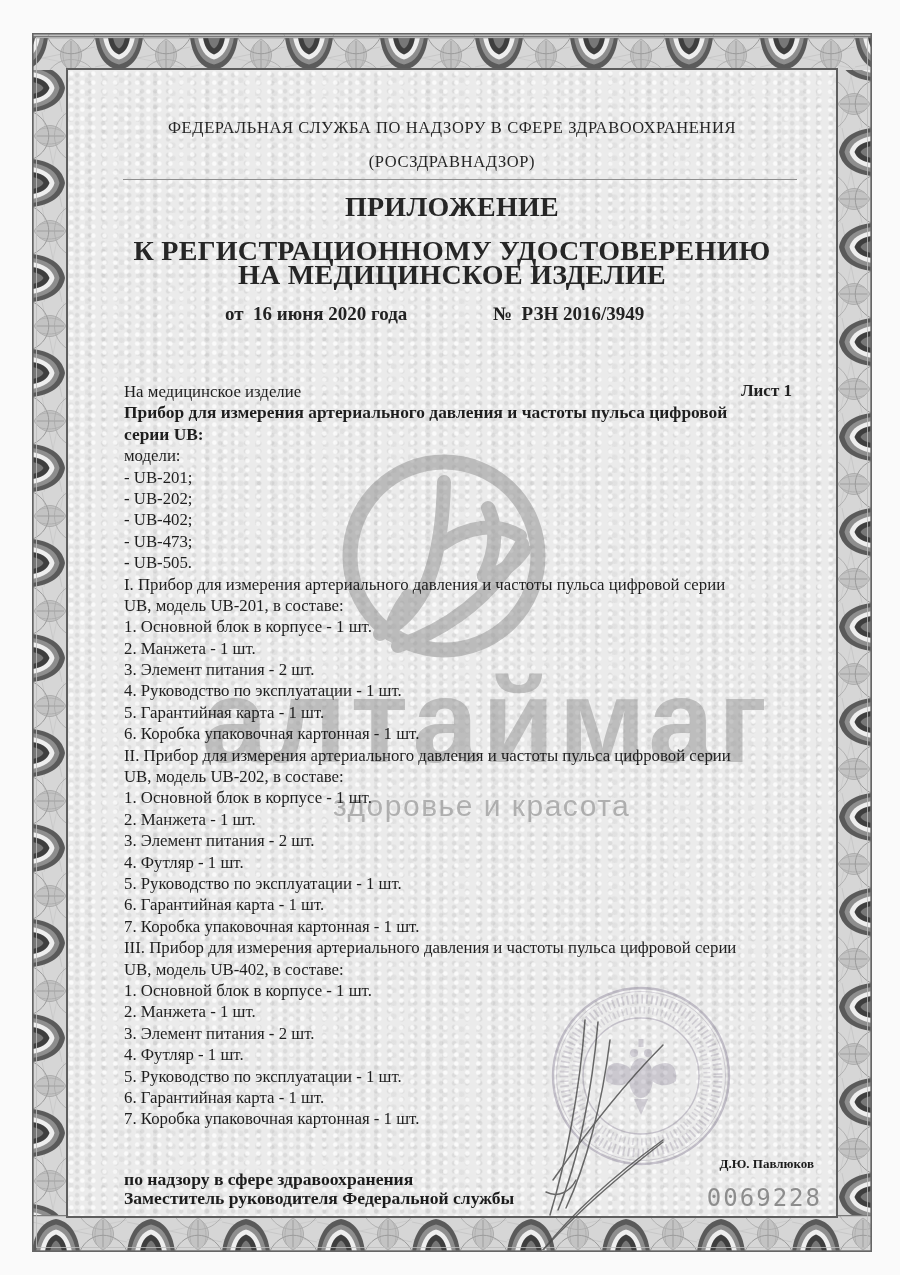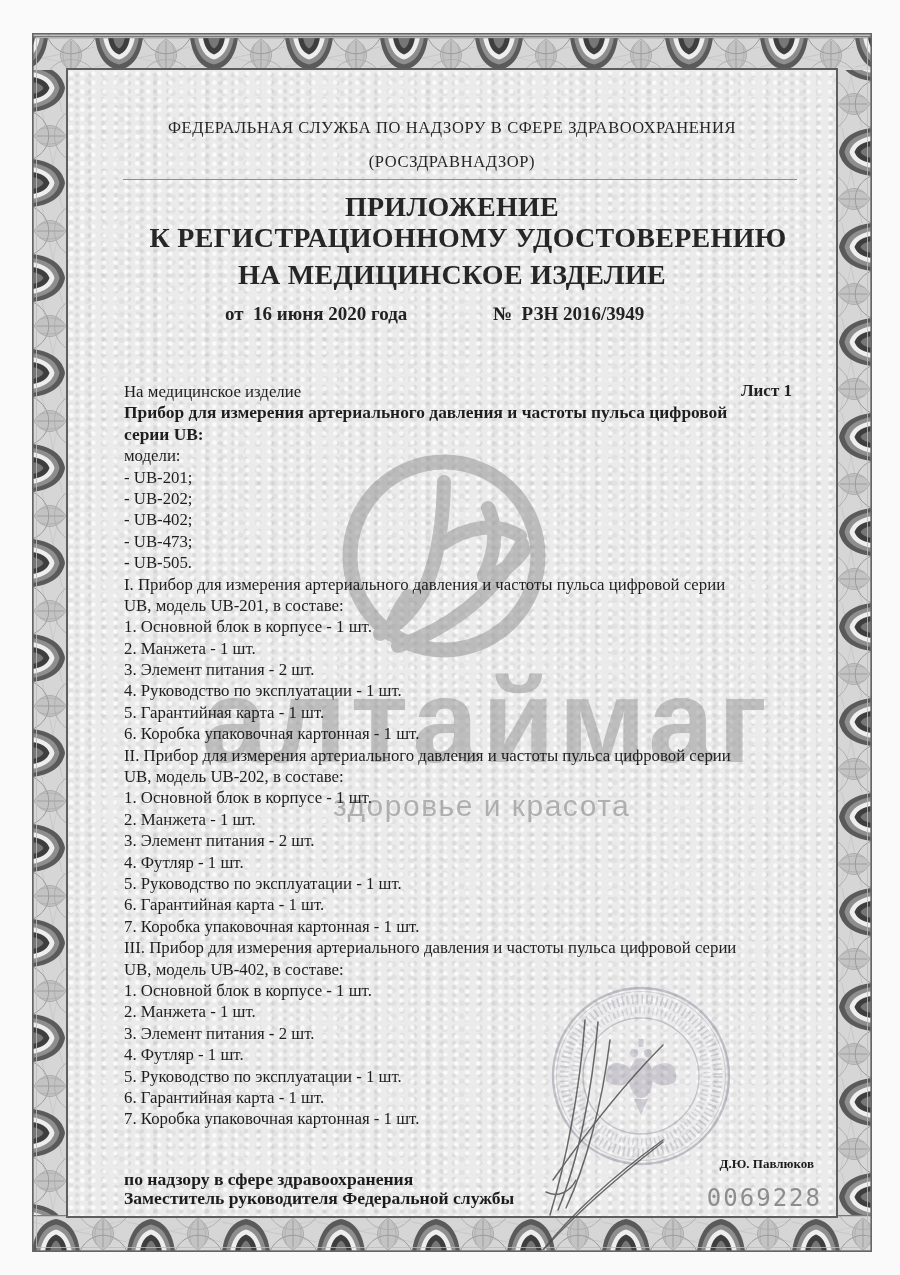--- a/index.html
+++ b/index.html
@@ -118,21 +118,21 @@
     <div class="abs wm-word" style="left:134px;top:592px;">алтаймаг</div>
 
     <div class="abs wm-tag" style="left:265px;top:719px;text-align:center;">здоровье и красота</div>
 
     <div class="abs centered header-line" style="top:48px;">ФЕДЕРАЛЬНАЯ СЛУЖБА ПО НАДЗОРУ В СФЕРЕ ЗДРАВООХРАНЕНИЯ</div>
     <div class="abs centered header-line" style="top:70px;margin-top:12px;">(РОСЗДРАВНАДЗОР)</div>
 
     <div class="rule"></div>
 
     <div class="abs centered title-line" style="top:120px;">ПРИЛОЖЕНИЕ</div>
-    <div class="abs centered title-line" style="top:151px;padding-left:16px;">К РЕГИСТРАЦИОННОМУ УДОСТОВЕРЕНИЮ</div>
+    <div class="abs centered title-line" style="top:164px;">К РЕГИСТРАЦИОННОМУ УДОСТОВЕРЕНИЮ</div>
     <div class="abs centered title-line" style="top:188px;">НА МЕДИЦИНСКОЕ ИЗДЕЛИЕ</div>
 
     <div class="abs dateline" style="left:157px;top:233px;">от  16 июня 2020 года</div>
     <div class="abs dateline" style="left:425px;top:233px;">№  РЗН 2016/3949</div>
 
     <div class="abs sheet" style="right:44px;top:263px;">Лист  1</div>
 
     <div class="body-lines">
         <div class="bline">На медицинское изделие</div>
         <div class="bline b">Прибор для измерения артериального давления и частоты пульса цифровой</div>

